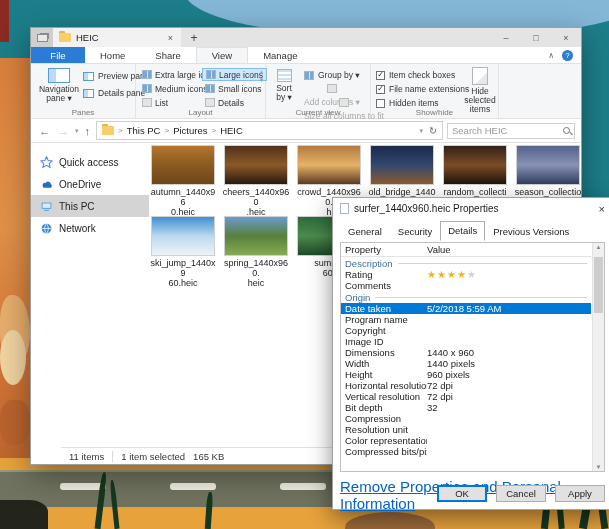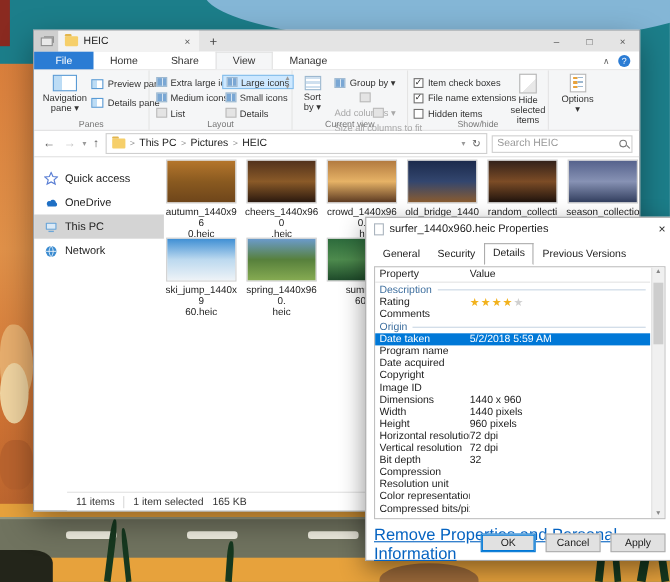--- a/index.html
+++ b/index.html
@@ -276,27 +276,20 @@
           <span>Hidden items</span>
         </div>
         <div class="bigbtn" style="left:92px;top:3px;width:34px">
           <div class="page-ic"></div>
           <div>Hide selected</div>
           <div>items</div>
         </div>
         <div class="glabel">Show/hide</div>
       </div>
 
-      <div class="rgroup" style="left:468px;width:52px;border-right:none">
-        <div class="bigbtn" style="left:8px;top:3px;width:36px">
-          <div class="opt-ic"></div>
-          <div>Options</div>
-          <div>▾</div>
-        </div>
-      </div>
     </div>
 
     <div class="addressbar">
       <span class="nav-arrow">←</span>
       <span class="nav-arrow dis">→</span>
       <span class="tiny-caret">▾</span>
       <span class="nav-arrow">↑</span>
       <div class="addr-box">
         <span class="folder-ic"></span>
         <span class="crumb-sep">&gt;</span>
@@ -440,24 +433,20 @@
           </div>
         <div class="drow sel">
             <span class="dlabel">Date taken</span>
             <span class="dval">5/2/2018 5:59 AM</span>
           </div>
         <div class="drow">
             <span class="dlabel">Program name</span>
             <span class="dval"></span>
           </div>
         <div class="drow">
-            <span class="dlabel">Date acquired</span>
-            <span class="dval"></span>
-          </div>
-        <div class="drow">
             <span class="dlabel">Copyright</span>
             <span class="dval"></span>
           </div>
         <div class="drow">
             <span class="dlabel">Image ID</span>
             <span class="dval"></span>
           </div>
         <div class="drow">
             <span class="dlabel">Dimensions</span>
             <span class="dval">1440 x 960</span>

